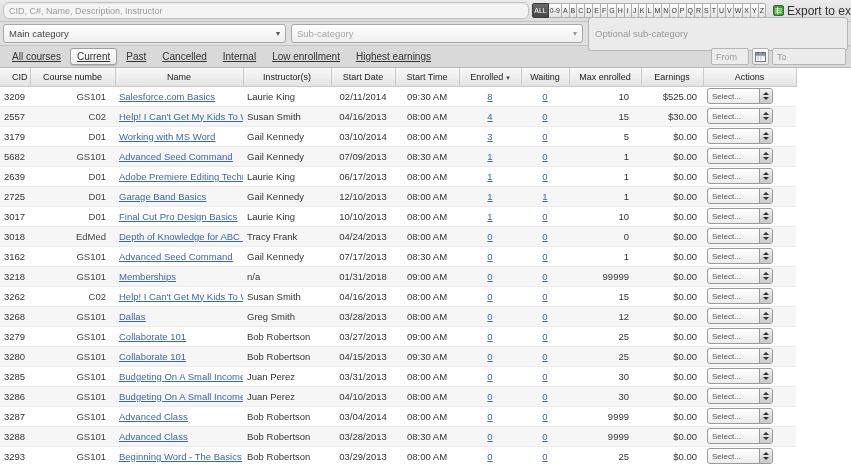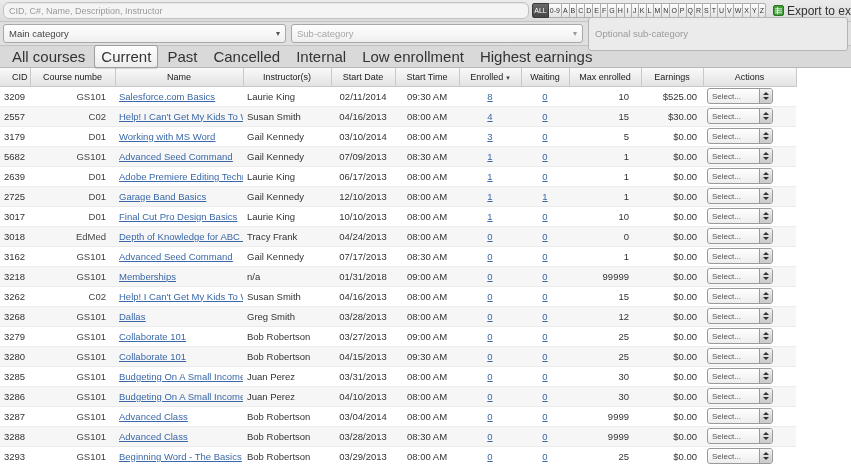--- a/index.html
+++ b/index.html
@@ -64,22 +64,22 @@
     border: 1px solid #b5b5b5; border-radius: 3px;
     font-size: 9.5px; color: #555; padding: 0 6px;
   }
 
   
   .tabs-row {
     height: 22px; display: flex; align-items: center; gap: 2px;
     padding: 0 5px; background: #d9d9d9; border-bottom: 1px solid #b8b8b8;
   }
   .tab {
-    font-size: 15px; color: #333; padding: 2px 6px; white-space: nowrap;
-    border: 1px solid transparent; border-radius: 3px; background: none;
+    font-size: 10px; color: #333; padding: 2px 6px; white-space: nowrap;
+    border: 1px solid transparent; border-radius: 3px; background: none; text-decoration: underline;
   }
   .tab.active {
     background: linear-gradient(#fefefe, #ececec);
     border-color: #9f9f9f; box-shadow: 0 1px 1px rgba(0,0,0,.15);
   }
   .date-range { margin-left: auto; display: flex; align-items: center; gap: 3px; }
   .date-input {
     height: 17px; background: #ececec; border: 1px solid #b5b5b5;
     border-radius: 2px; font-size: 9px; color: #555; padding: 0 4px;
   }
@@ -205,20 +205,32 @@
   <div class="tabs-row">
     <div class="tabs" style="display:flex;gap:2px;align-items:center;">
         <button class="tab">All courses</button>
         <button class="tab active">Current</button>
         <button class="tab">Past</button>
         <button class="tab">Cancelled</button>
         <button class="tab">Internal</button>
         <button class="tab">Low enrollment</button>
         <button class="tab">Highest earnings</button>
       </div>
+    <div class="date-range">
+      <input class="date-input from" type="text" placeholder="From" style="">
+      <button class="cal-btn">
+        <svg width="11" height="11" viewBox="0 0 11 11">
+          <rect x="0.5" y="1.5" width="10" height="9" fill="#fff" stroke="#777"></rect>
+          <rect x="0.5" y="1.5" width="10" height="2.6" fill="#8aa5c8" stroke="#777"></rect>
+          <path d="M3 0.8v2 M8 0.8v2" stroke="#555" stroke-width="0.9"></path>
+          <path d="M2 6h2 M5 6h2 M8 6h1.5 M2 8h2 M5 8h2" stroke="#999" stroke-width="0.8"></path>
+        </svg>
+      </button>
+      <input class="date-input to" type="text" placeholder="To" style="">
+    </div>
   </div>
 
   <table>
     <colgroup>
       <col style="width:30px">
         <col style="width:85px">
         <col style="width:128px">
       <col style="width:88px">
         <col style="width:64px">
         <col style="width:64px">

